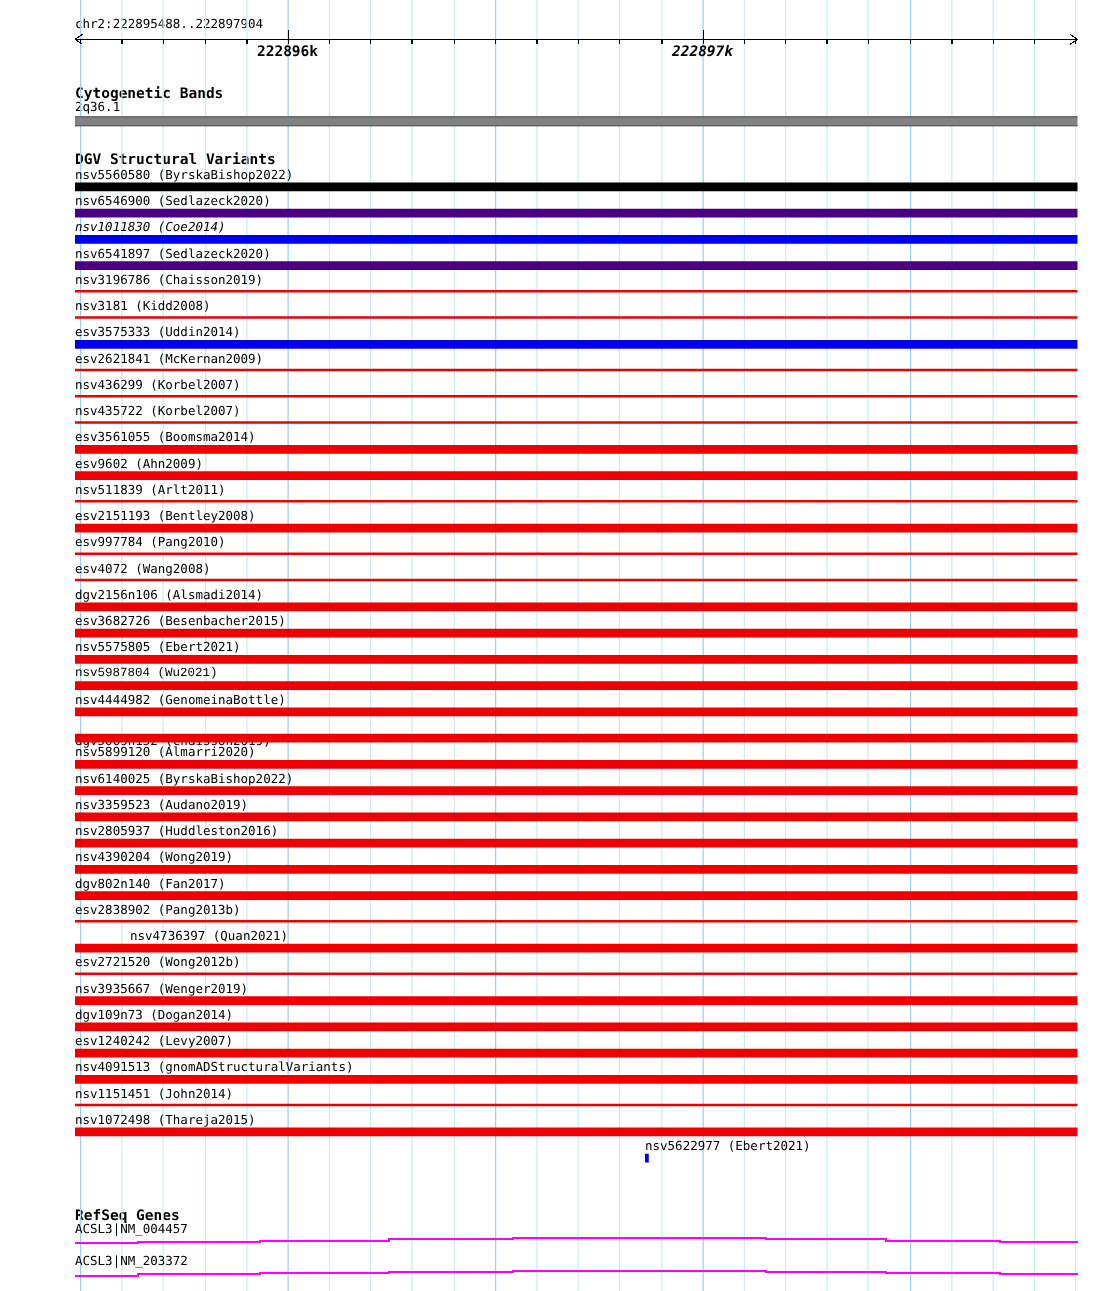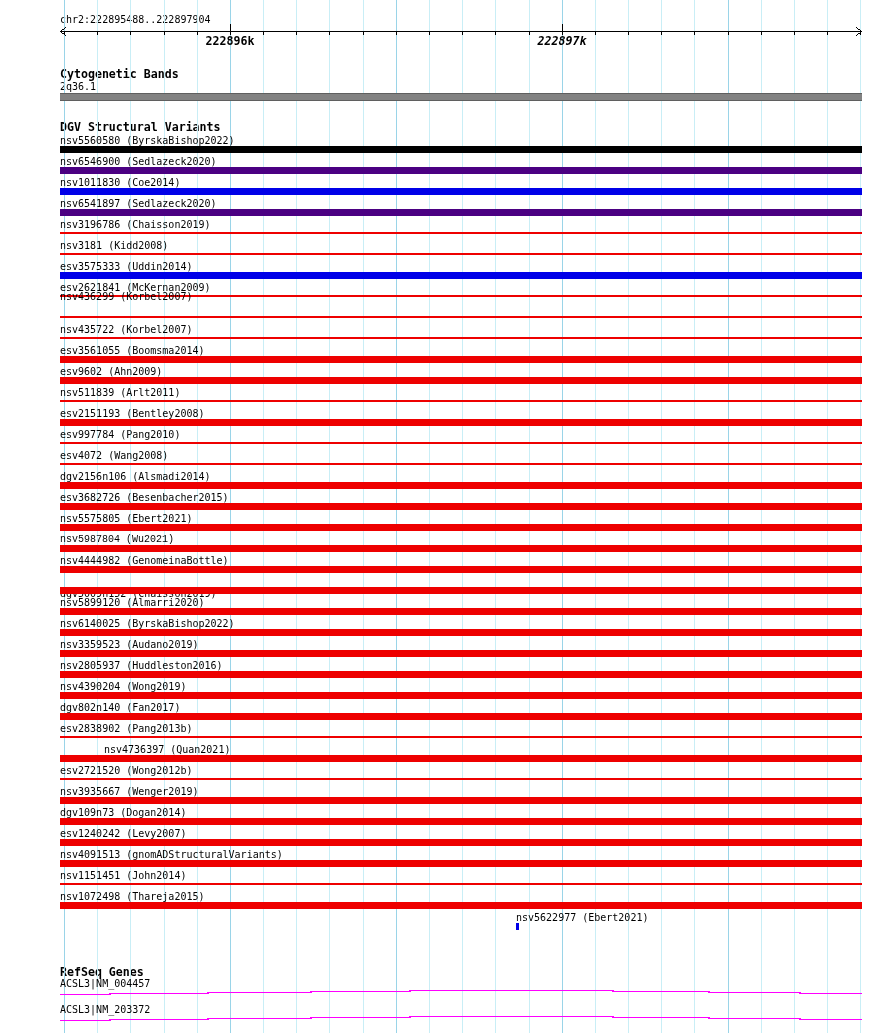--- a/index.html
+++ b/index.html
@@ -105,33 +105,33 @@
   <div id="cyto-header" class="abs mono-h">Cytogenetic Bands</div>
   <div id="cyto-label" class="abs mono-s">2q36.1</div>
   <div id="cyto-band" class="abs"></div>
 
   <div id="dgv-header" class="abs mono-h">DGV Structural Variants</div>
   <div id="dgv-rows">
       <div class="variant-label" style="left: 60px; top: 135px;">nsv5560580 (ByrskaBishop2022)</div>
       <div class="variant-bar" style="background: rgb(0, 0, 0); left: 60px; width: 802px; top: 146px; height: 7px;"></div>
       <div class="variant-label" style="left: 60px; top: 156px;">nsv6546900 (Sedlazeck2020)</div>
       <div class="variant-bar" style="background: rgb(75, 0, 130); left: 60px; width: 802px; top: 167px; height: 7px;"></div>
-      <div class="variant-label" style="left: 60px; top: 177px;">nsv1011830 (Coe2014)</div>
+      <div class="variant-label" style="left: 60px; top: 177px; font-style: italic;">nsv1011830 (Coe2014)</div>
       <div class="variant-bar" style="background: rgb(0, 0, 232); left: 60px; width: 802px; top: 188px; height: 7px;"></div>
       <div class="variant-label" style="left: 60px; top: 198px;">nsv6541897 (Sedlazeck2020)</div>
       <div class="variant-bar" style="background: rgb(75, 0, 130); left: 60px; width: 802px; top: 209px; height: 7px;"></div>
       <div class="variant-label" style="left: 60px; top: 219px;">nsv3196786 (Chaisson2019)</div>
       <div class="variant-bar" style="background: rgb(238, 0, 0); left: 60px; width: 802px; top: 232px; height: 2px;"></div>
       <div class="variant-label" style="left: 60px; top: 240px;">nsv3181 (Kidd2008)</div>
       <div class="variant-bar" style="background: rgb(238, 0, 0); left: 60px; width: 802px; top: 253px; height: 2px;"></div>
       <div class="variant-label" style="left: 60px; top: 261px;">esv3575333 (Uddin2014)</div>
       <div class="variant-bar" style="background: rgb(0, 0, 232); left: 60px; width: 802px; top: 272px; height: 7px;"></div>
       <div class="variant-label" style="left: 60px; top: 282px; text-align: center;">esv2621841 (McKernan2009)</div>
       <div class="variant-bar" style="background: rgb(238, 0, 0); left: 60px; width: 802px; top: 295px; height: 2px;"></div>
-      <div class="variant-label" style="left: 60px; top: 291px;">nsv436299 (Korbel2007)</div>
+      <div class="variant-label" style="left: 60px; top: 303px;">nsv436299 (Korbel2007)</div>
       <div class="variant-bar" style="background: rgb(238, 0, 0); left: 60px; width: 802px; top: 316px; height: 2px;"></div>
       <div class="variant-label" style="left: 60px; top: 324px;">nsv435722 (Korbel2007)</div>
       <div class="variant-bar" style="background: rgb(238, 0, 0); left: 60px; width: 802px; top: 337px; height: 2px;"></div>
       <div class="variant-label" style="left: 60px; top: 345px;">esv3561055 (Boomsma2014)</div>
       <div class="variant-bar" style="background: rgb(238, 0, 0); left: 60px; width: 802px; top: 356px; height: 7px;"></div>
       <div class="variant-label" style="left: 60px; top: 366px;">esv9602 (Ahn2009)</div>
       <div class="variant-bar" style="background: rgb(238, 0, 0); left: 60px; width: 802px; top: 377px; height: 7px;"></div>
       <div class="variant-label" style="left: 60px; top: 387px;">nsv511839 (Arlt2011)</div>
       <div class="variant-bar" style="background: rgb(238, 0, 0); left: 60px; width: 802px; top: 400px; height: 2px;"></div>
       <div class="variant-label" style="left: 60px; top: 408px;">esv2151193 (Bentley2008)</div>

